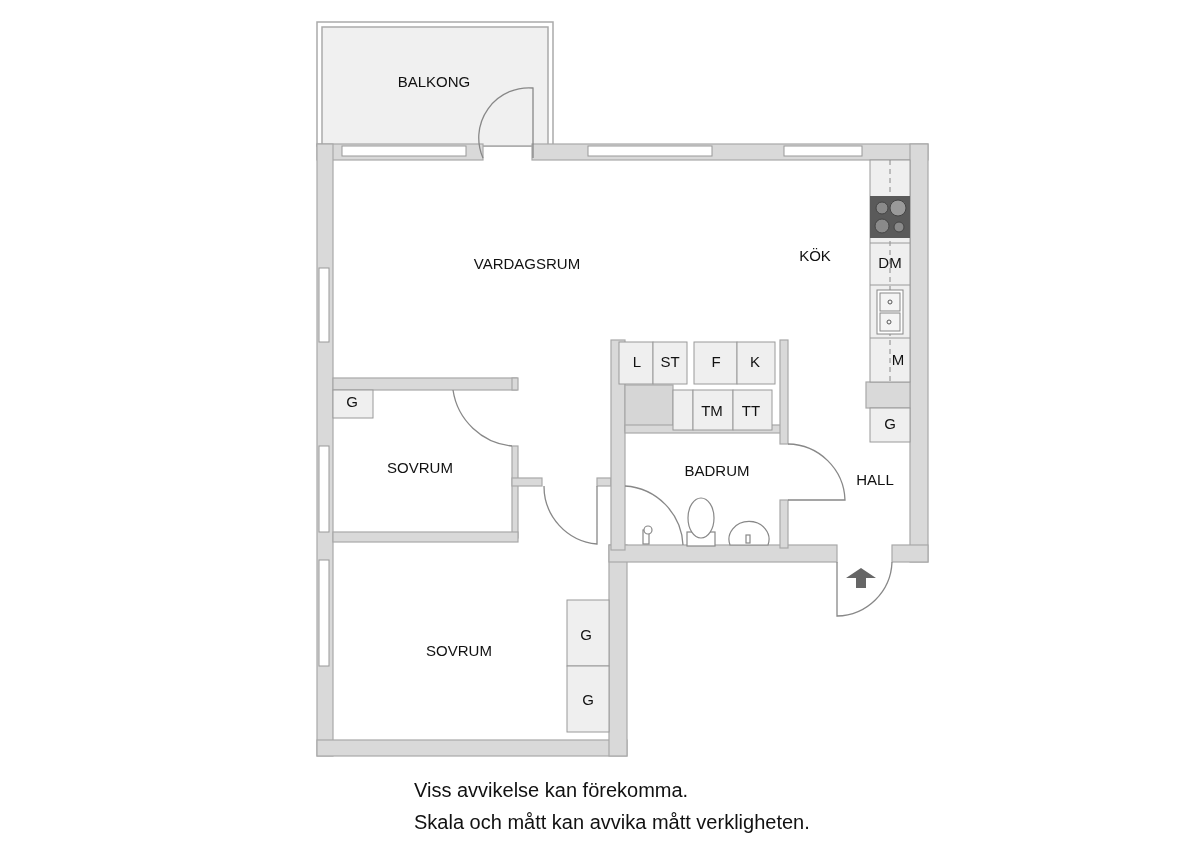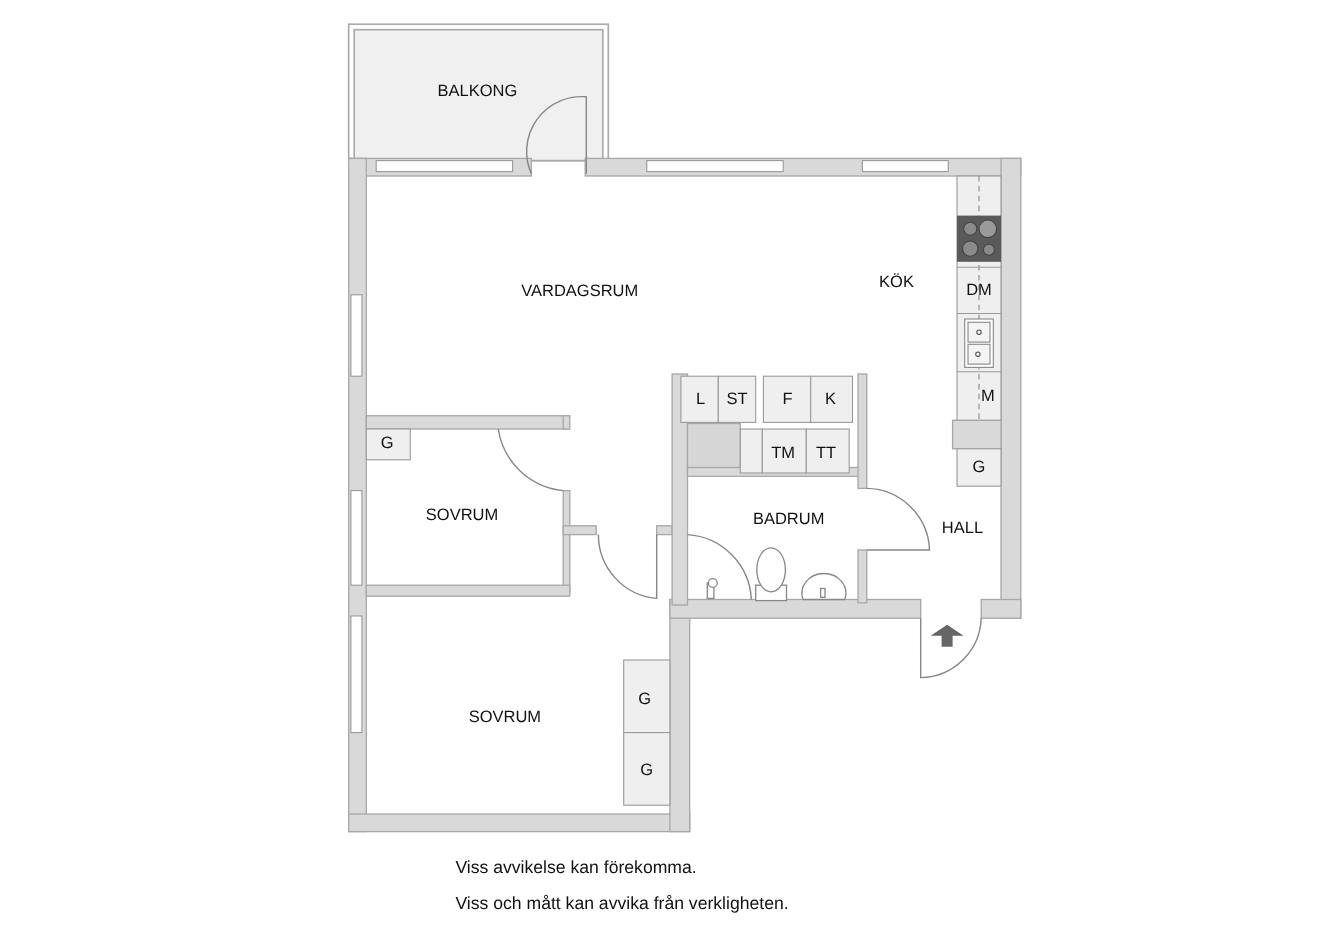--- a/index.html
+++ b/index.html
@@ -1,19 +1,19 @@
 <!DOCTYPE html>
 <html><head>
 <meta charset="utf-8">
 <style>
   html,body{margin:0;padding:0;background:#fff;}
   body{width:1200px;height:848px;position:relative;overflow:hidden;font-family:"Liberation Sans",sans-serif;}
   svg{position:absolute;left:0;top:0;}
   .lbl{font-family:"Liberation Sans",sans-serif;font-size:15px;fill:#111;text-anchor:middle;dominant-baseline:middle;}
-  .note{position:absolute;left:414px;font-family:"Liberation Sans",sans-serif;font-size:16px;color:#111;line-height:30px;}
+  .note{position:absolute;left:414px;font-family:"Liberation Sans",sans-serif;font-size:20px;color:#111;line-height:30px;}
 </style>
 </head>
 <body>
 
 <svg width="1200" height="848" viewBox="0 0 1200 848">
 
   <g>
     <rect x="317" y="22" width="236" height="124" fill="#fff" stroke="#aaa" stroke-width="1.5"></rect>
     <rect x="322" y="27" width="226" height="119" fill="#f0f0f0" stroke="#aaa" stroke-width="1.5"></rect>
   </g>
@@ -150,13 +150,13 @@
   <text class="lbl" x="588" y="701">G</text>
   <text class="lbl" x="637" y="363">L</text>
   <text class="lbl" x="670" y="363">ST</text>
   <text class="lbl" x="716" y="363">F</text>
   <text class="lbl" x="755" y="363">K</text>
   <text class="lbl" x="712" y="412">TM</text>
   <text class="lbl" x="751" y="412">TT</text>
 </svg>
 
 <div class="note" style="top:775px;">Viss avvikelse kan förekomma.</div>
-<div class="note" style="top:807px;">Viss och mått kan avvika från verkligheten.</div>
+<div class="note" style="top:807px;">Skala och mått kan avvika mått verkligheten.</div>
 
 </body></html>

